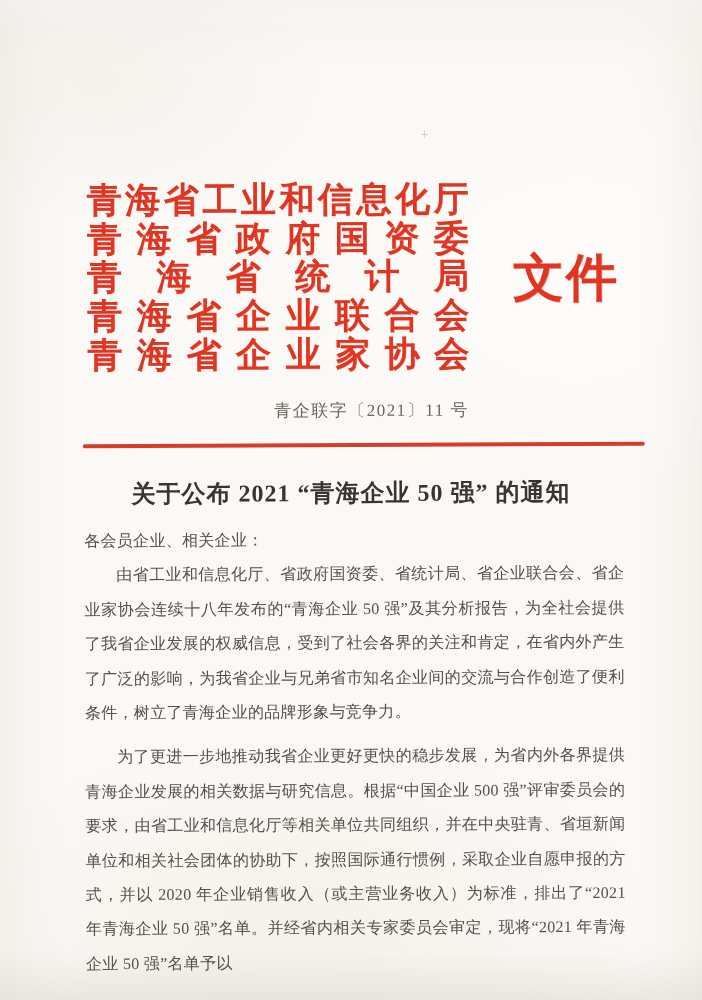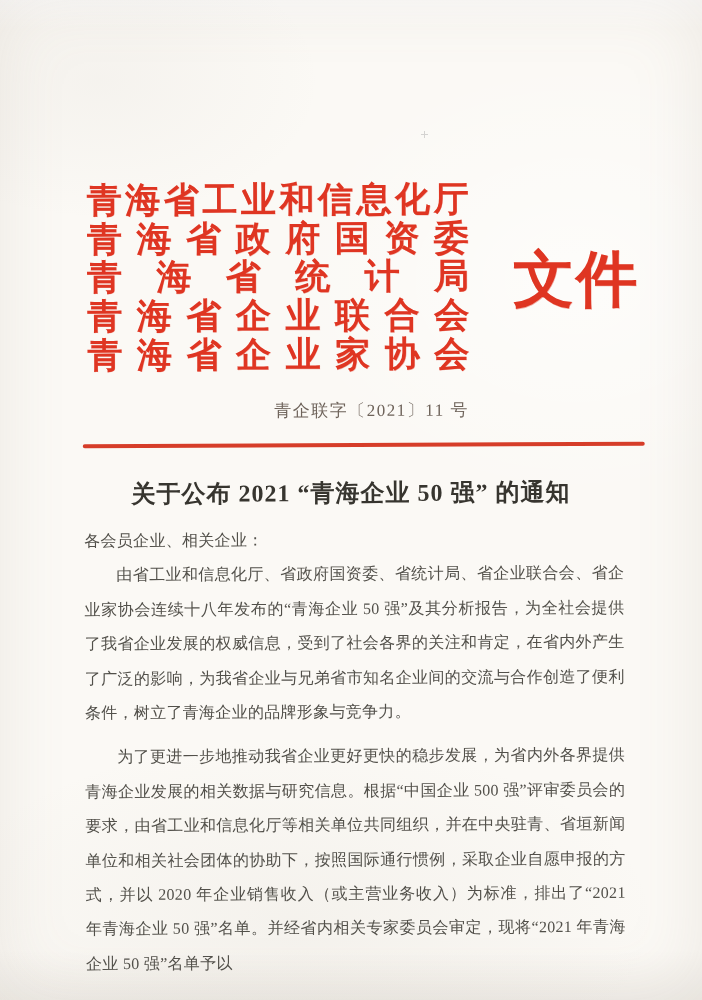--- a/index.html
+++ b/index.html
@@ -25,24 +25,23 @@
   .orgs { position: absolute; left: 88px; top: 180px; width: 382px; }
   .org-line {
     display: flex; justify-content: space-between; align-items: center;
     height: 38.8px; line-height: 1;
     font-size: 35px; font-weight: bold;
     color: var(--accent-red, #df3522);
     text-shadow: 0.4px 0.4px 0 rgba(223,53,34,0.35);
   }
   .doc-label {
     position: absolute; left: 514px; top: 254px; line-height: 1;
-    font-size: 61px; font-weight: bold; letter-spacing: 2px;
+    font-size: 51px; font-weight: bold; letter-spacing: 2px;
     color: var(--accent-red, #df3522);
     text-shadow: 0.6px 0.6px 0 rgba(223,53,34,0.4);
-    font-family: Liberation Mono, monospace;
   }
 
   
   .doc-number {
     position: absolute; left: 0; right: 0; top: 399px;
     text-align: center; transform: translateX(21px);
     font-size: 17px; letter-spacing: 1.5px;
     color: var(--muted-ink, #6e635a);
   }
   .red-rule {

